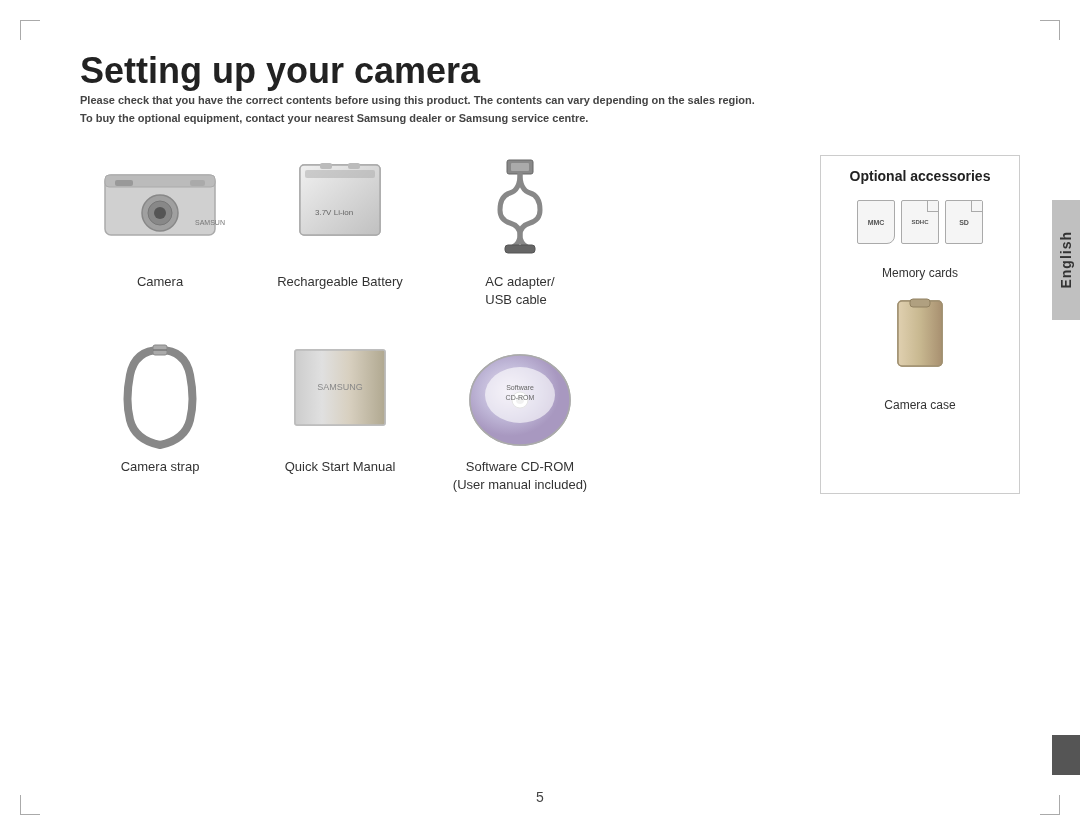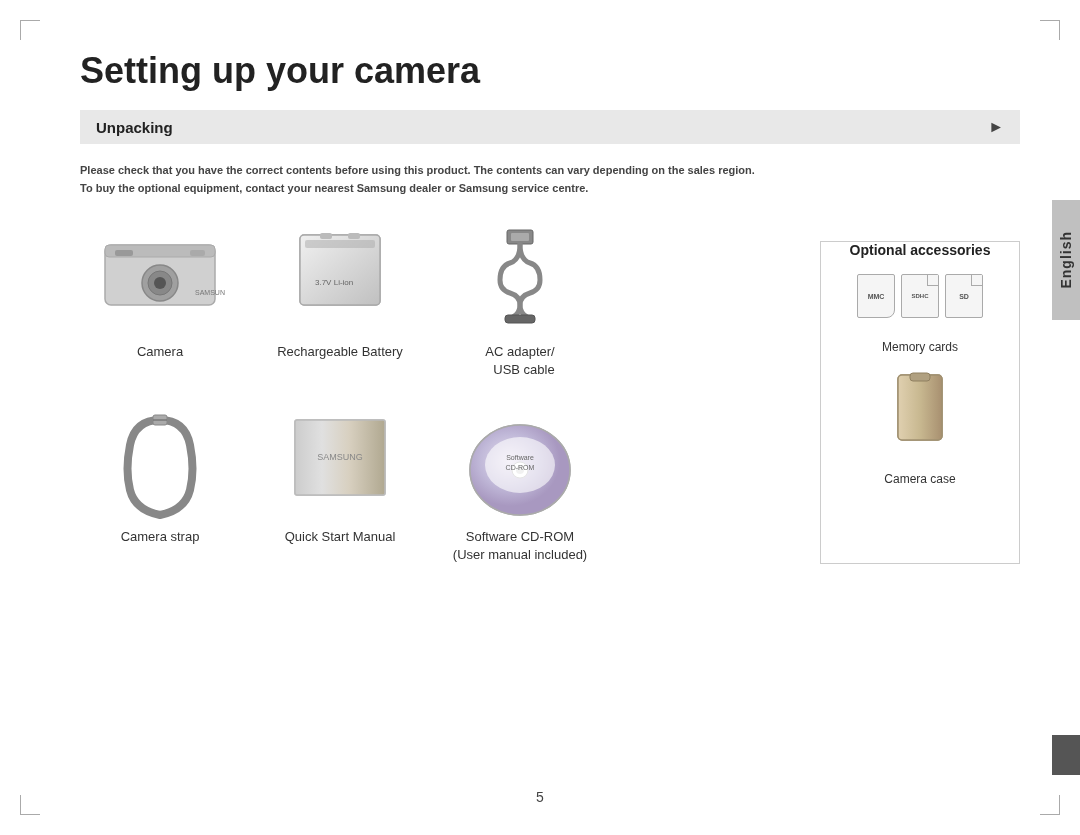--- a/index.html
+++ b/index.html
@@ -30,21 +30,20 @@
     }
     .corner-tl { top: 20px; left: 20px; border-width: 1px 0 0 1px; }
     .corner-tr { top: 20px; right: 20px; border-width: 1px 1px 0 0; }
     .corner-bl { bottom: 20px; left: 20px; border-width: 0 0 1px 1px; }
     .corner-br { bottom: 20px; right: 20px; border-width: 0 1px 1px 0; }
 
     .page-title {
       font-size: 36px;
       font-weight: bold;
       color: #222;
-      margin-bottom: 18px;
       margin-top: 10px;
     }
 
     .section-header {
       background: #e8e8e8;
       padding: 8px 16px;
       display: flex;
       align-items: center;
       justify-content: space-between;
       margin-bottom: 18px;
@@ -102,26 +101,26 @@
       font-size: 13px;
       color: #333;
       text-align: right;
       line-height: 1.4;
     }
 
     
     .optional-box {
       width: 200px;
       border: 1px solid #ccc;
+      padding: 12px;
       display: flex;
       flex-direction: column;
       align-items: center;
       gap: 16px;
       flex-shrink: 0;
-      margin-top: 16px;
     }
 
     .optional-title {
       font-weight: bold;
       font-size: 14px;
       color: #222;
       text-align: center;
       width: 100%;
     }
 
@@ -228,24 +227,20 @@
   <div class="corner-mark corner-br"></div>
 
   <div class="english-tab">
     <span class="english-tab-text">English</span>
   </div>
 
   <div class="right-bar"></div>
 
   <h1 class="page-title">Setting up your camera</h1>
 
-  <div class="section-header">
-    <span class="section-header-title">Unpacking</span>
-    <span class="section-header-arrow">►</span>
-  </div>
 
   <div class="description-text">
     <span>Please check that you have the correct contents before using this product. The contents can vary depending on the sales region.</span><br>
     <span>To buy the optional equipment, contact your nearest Samsung dealer or Samsung service centre.</span>
   </div>
 
   <div class="main-content">
 
     <div class="items-grid">
 
@@ -291,21 +286,21 @@
 
             <rect x="52" y="5" width="26" height="14" rx="2" fill="#888" stroke="#666" stroke-width="1"></rect>
             <rect x="56" y="8" width="18" height="8" rx="1" fill="#aaa"></rect>
 
             <path d="M65 19 Q65 35 55 38 Q45 41 45 55 Q45 65 55 68 Q65 71 65 80 Q65 88 58 92" fill="none" stroke="#888" stroke-width="5" stroke-linecap="round"></path>
             <path d="M65 19 Q65 35 75 38 Q85 41 85 55 Q85 65 75 68 Q65 71 65 80 Q65 88 72 92" fill="none" stroke="#888" stroke-width="5" stroke-linecap="round"></path>
 
             <rect x="50" y="90" width="30" height="8" rx="3" fill="#666" stroke="#555" stroke-width="1"></rect>
           </svg>
         </div>
-        <span class="item-label" style="text-align:right;">AC adapter/<br>USB cable</span>
+        <span class="item-label" style="text-align:left;">AC adapter/<br>USB cable</span>
       </div>
 
       <div class="item-cell">
         <div class="item-image">
           <svg viewBox="0 0 130 110" xmlns="http://www.w3.org/2000/svg">
 
             <path d="M65 10 Q40 10 35 35 Q30 60 35 80 Q40 100 65 105 Q90 100 95 80 Q100 60 95 35 Q90 10 65 10 Z" fill="none" stroke="#888" stroke-width="8" stroke-linecap="round"></path>
 
             <rect x="58" y="5" width="14" height="10" rx="2" fill="#aaa" stroke="#888" stroke-width="1"></rect>
             <line x1="58" y1="10" x2="72" y2="10" stroke="#777" stroke-width="1.5"></line>

